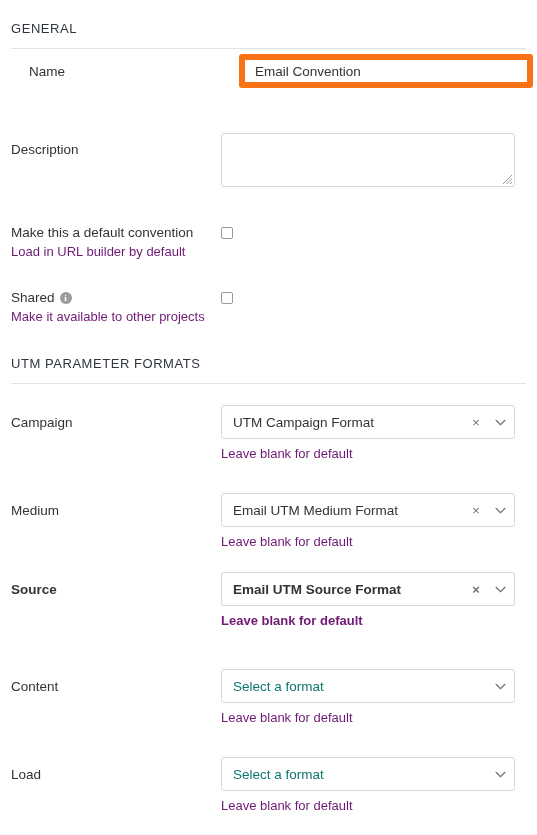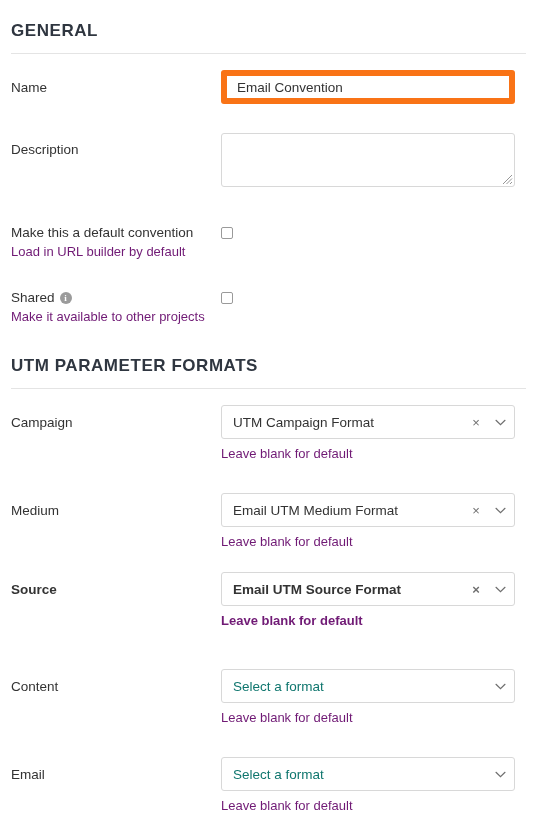--- a/index.html
+++ b/index.html
@@ -20,22 +20,22 @@
     width: 537px;
     height: 835px;
     box-sizing: border-box;
   }
 
   
   .section {
     padding: 0 11px;
   }
   .section-title {
-    font-size: 17px;
-    font-weight: bold;
+    font-size: 13px;
+    font-weight: normal;
     letter-spacing: 0.55px;
     color: #2f3640;
     text-transform: uppercase;
   }
   .section-rule {
     height: 1px;
     background: #e4e4e4;
     margin-top: 12px;
   }
 
@@ -188,21 +188,21 @@
 </head>
 <body>
 
 <div class="page">
 
   <div class="section abs" style="top:21px;">
     <div class="section-title">GENERAL</div>
     <div class="section-rule"></div>
   </div>
 
-  <div class="row abs" style="top:70px; padding:0 11px;">
+  <div class="row abs" style="top:54px; padding:0 29px;">
     <div class="row-label" style="padding-top:9px;">Name</div>
     <div class="row-control">
       <input class="text-input" type="text" value="Email Convention" style="">
     </div>
   </div>
 
   <div class="row abs" style="top:133px; padding:0 11px;">
     <div class="row-label" style="padding-top:8px;">Description</div>
     <div class="row-control">
       <div class="textarea-wrap">
@@ -298,21 +298,21 @@
           <svg class="caret-svg" width="11" height="7" viewBox="0 0 11 7">
               <path d="M1 1.3 L5.5 5.6 L10 1.3" stroke="#6f6f6f" stroke-width="1.2" fill="none" stroke-linecap="round"></path>
             </svg>
         </span>
       </div>
       <div class="sub-label" style="margin-top:7px;">Leave blank for default</div>
     </div>
   </div>
 
   <div class="row abs" style="top:757px; padding:0 11px;">
-    <div class="row-label" style="padding-top:9px;">Email</div>
+    <div class="row-label" style="padding-top:9px;">Load</div>
     <div class="row-control">
       <div class="select">
         <span class="select-value placeholder">Select a format</span>
         <span class="select-caret">
           <svg class="caret-svg" width="11" height="7" viewBox="0 0 11 7">
               <path d="M1 1.3 L5.5 5.6 L10 1.3" stroke="#6f6f6f" stroke-width="1.2" fill="none" stroke-linecap="round"></path>
             </svg>
         </span>
       </div>
       <div class="sub-label" style="margin-top:7px;">Leave blank for default</div>

